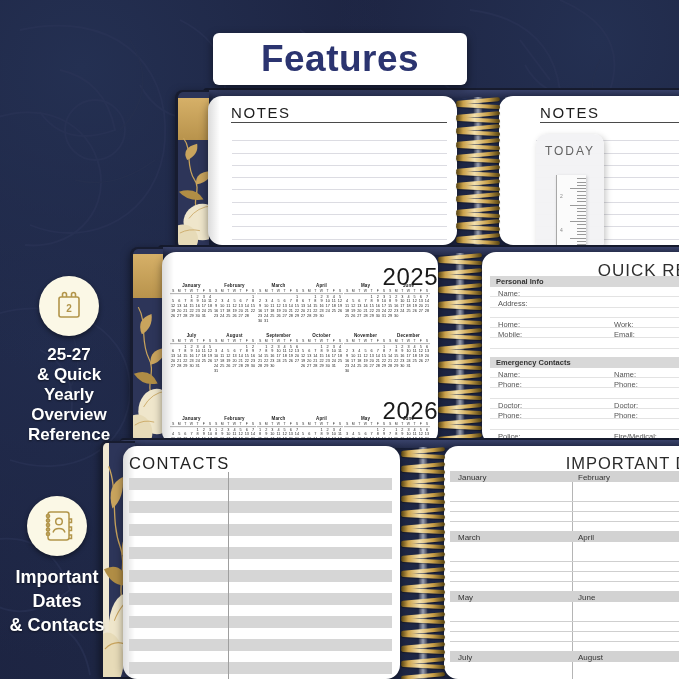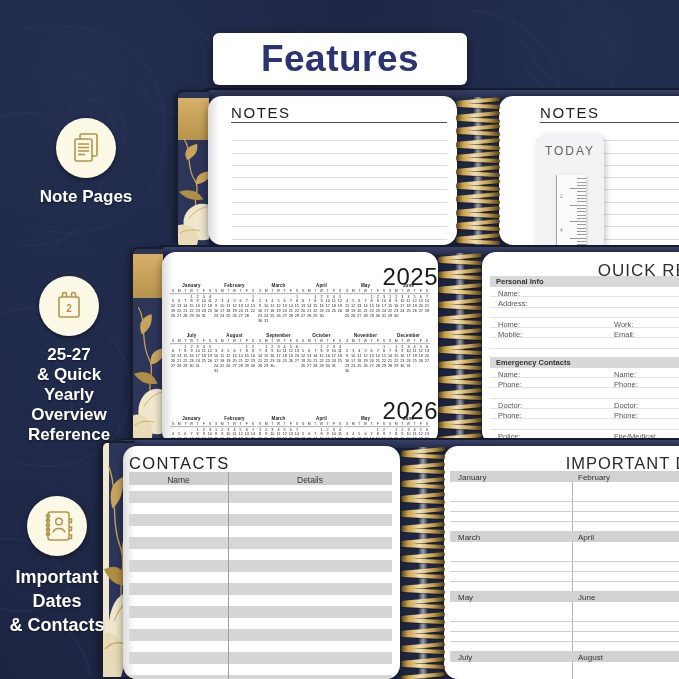--- a/index.html
+++ b/index.html
@@ -1172,24 +1172,20 @@
     <div class="spine-top" style="left:120px;top:438px;width:559px;height:10px;"></div>
     <div class="cover" style="left:100px;top:441px;width:35px;height:238px;border-radius:7px 0 0 0;">
       <div class="cream-strip"></div>
       <svg class="cover-art" viewBox="0 0 34 200" preserveAspectRatio="none" style="height:100%;">
           <use href="#cover-art-g"></use>
         </svg>
     </div>
     <div class="page curl" style="left:123px;top:446px;width:277px;height:233px;">
       <div class="ct-title">CONTACTS</div>
       <div class="ct-table">
-        <div class="ct-head">
-          <span>Name</span>
-          <span class="col2">Details</span>
-        </div>
         <div class="ct-stripes">
             <div class="stripe"></div>
             <div class="stripe"></div>
             <div class="stripe"></div>
             <div class="stripe"></div>
             <div class="stripe"></div>
             <div class="stripe"></div>
             <div class="stripe"></div>
             <div class="stripe"></div>
             <div class="stripe"></div>
@@ -1261,34 +1257,20 @@
         <div class="coil"></div>
         <div class="coil"></div>
         <div class="coil"></div>
         <div class="coil"></div>
         <div class="coil"></div>
         <div class="coil"></div>
         <div class="coil"></div>
       </div>
   </div>
 
-  <div class="feat" id="feat1">
-    <div class="feat-circle">
-      <svg width="36" height="36" viewBox="0 0 36 36">
-        <g fill="none" stroke="#b2954a" stroke-width="1.6">
-          <rect x="12" y="4" width="17" height="22" rx="1.5"></rect>
-          <rect x="7" y="9" width="17" height="22" rx="1.5" fill="#fbf8e6"></rect>
-          <path d="M10 14h11M10 17.5h11M10 21h11M10 24.5h7"></path>
-        </g>
-      </svg>
-    </div>
-    <div class="feat-label">
-      <div>Note Pages</div>
-    </div>
-  </div>
 
   <div class="feat" id="feat2">
     <div class="feat-circle">
       <svg width="36" height="36" viewBox="0 0 36 36">
         <g fill="none" stroke="#b2954a" stroke-width="1.6">
           <rect x="8" y="9" width="20" height="20" rx="2"></rect>
           <path d="M11.5 9V6.5a2 2 0 0 1 4 0V9"></path>
           <path d="M20.5 9V6.5a2 2 0 0 1 4 0V9"></path>
         </g>
         <text x="18" y="23.5" font-size="10" font-weight="bold" fill="#b2954a" text-anchor="middle">2</text>

